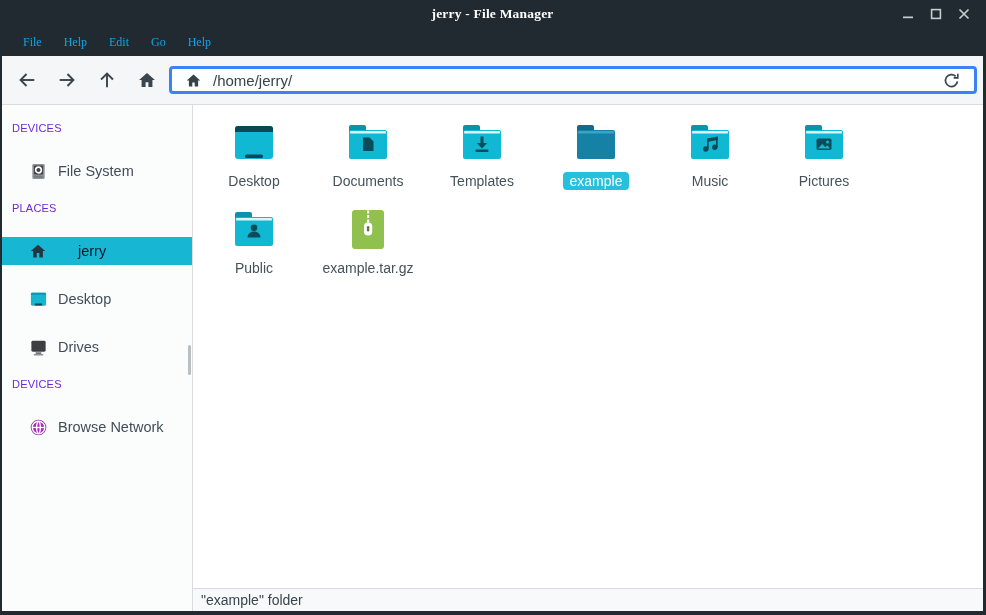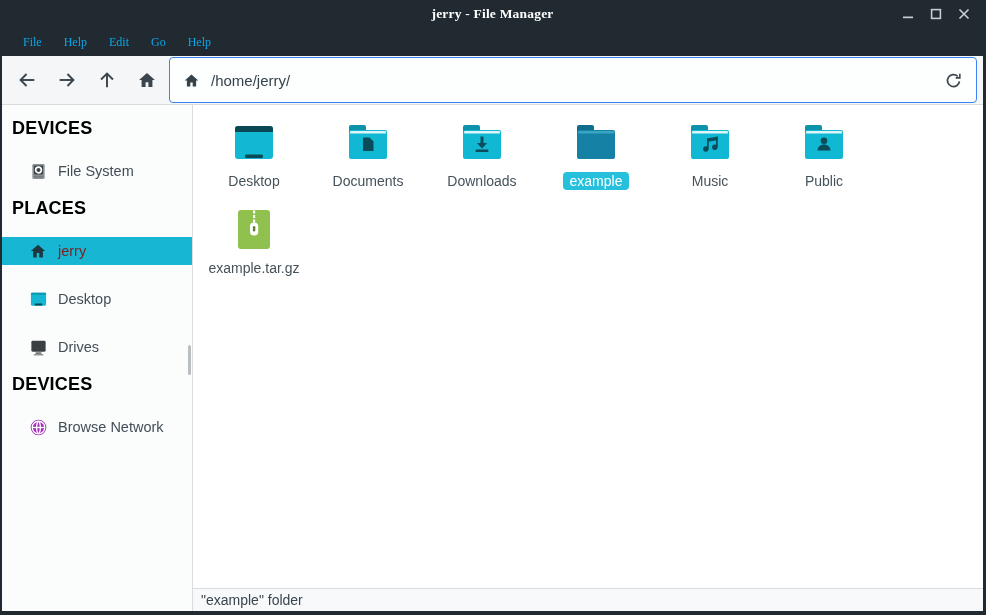--- a/index.html
+++ b/index.html
@@ -15,32 +15,32 @@
   .win-btn { width:18px; height:18px; display:flex; align-items:center; justify-content:center; color:#c6cdd1; cursor:default; }
   .win-btn svg { display:block; }
   
   .menubar { height:28px; flex:0 0 28px; display:flex; align-items:center; padding-left:10px; }
   .menu-item { color:#0ea5e9; font-size:12px; padding:3px 11px; border-radius:2px;font-family:Liberation Serif, serif; }
   
   .content { flex:1; display:flex; flex-direction:column; background:#ffffff; min-height:0; }
   
   .toolbar { height:49px; flex:0 0 49px; background:#f5f6f7; border-bottom:1px solid #d9dcde; display:flex; align-items:center; padding:0 6px 0 5px; }
   .tool-btn { width:40px; height:38px; display:flex; align-items:center; justify-content:center; color:#3a454d; border-radius:3px; }
-  .pathbar { flex:1; height:46px; margin-left:2px; background:#fdfefe; border:1px solid #3b82f6; border-radius:4px; display:flex; align-items:center; padding:0 8px 0 13px; }
+  .pathbar { flex:1; height:28px; margin-left:2px; background:#fdfefe; border:3px solid #3b82f6; border-radius:4px; display:flex; align-items:center; padding:0 8px 0 13px; }
   .pathbar .path-home { color:#36424a; margin-right:11px; display:flex; }
   .path-text { flex:1; font-size:15px; color:#36434c; }
   .refresh-btn { width:30px; height:30px; display:flex; align-items:center; justify-content:center; color:#3a454d; }
   
   .body { flex:1; display:flex; min-height:0; }
   .sidebar { width:191px; flex:0 0 191px; background:#fbfcfc; border-right:1px solid #dadde0; position:relative; overflow:hidden; }
   .side-section { padding-top:14px; }
-  .side-header { height:18px; line-height:18px; padding-left:10px; margin-bottom:12px; font-size:18px; font-weight:bold; color:#000000; letter-spacing:.2px; }
+  .side-header { height:18px; line-height:18px; padding-left:10px; margin-bottom:12px; font-size:11px; font-weight:normal; color:#6d28d9; letter-spacing:.2px; }
   .side-item { height:28px; display:flex; align-items:center; padding-left:26px; font-size:14.5px; color:#414e58; cursor:default;margin-top:20px; }
   .side-item .si-icon { width:20px; height:20px; margin-right:10px; display:flex; align-items:center; justify-content:center; flex:0 0 20px; }
-  .side-item.selected { background:#17b6d2; color:#7f1d1d; }
+  .side-item.selected { background:#17b6d2; color:#0f172a;gap:20px; }
   .side-scroll-thumb { position:absolute; right:1px; top:240px; width:3px; height:30px; background:#b9bec1; border-radius:2px; }
   
   .main { flex:1; display:flex; flex-direction:column; min-width:0; background:#ffffff; }
   .filegrid { flex:1; padding:13px 0 0 4px; display:grid; grid-template-columns:repeat(6,114px); grid-auto-rows:87px; align-content:start; }
   .file-item { width:114px; display:flex; flex-direction:column; align-items:center; cursor:default; }
   .file-item .fi-icon { width:48px; height:48px; flex:0 0 48px; }
   .file-label { margin-top:6px; font-size:14px; color:#46525a; padding:1px 7px; border-radius:4px; white-space:nowrap; }
   .file-item.selected .file-label { background:#26c0dc; color:#ffffff;text-align:right; }
   
   .statusbar { height:23px; flex:0 0 23px; background:#f8f9fa; border-top:1px solid #d9dcde; display:flex; align-items:center; padding-left:8px; font-size:14px; color:#3a454d; }
@@ -222,21 +222,21 @@
           <div class="file-item">
             <span class="fi-icon">
               <svg width="48" height="48" viewBox="0 0 48 48">
                   <rect x="5" y="7" width="17" height="10" rx="2" fill="#0c93ab"></rect>
                   <rect x="5" y="12" width="38" height="29" rx="2" fill="#10b8d3"></rect>
                   <rect x="6" y="13" width="36" height="2.6" rx="1.2" fill="#ddf5f8"></rect>
                   <path d="M22.5 18.5h3v6.5h3.6L24 30.5 18.9 25h3.6z" fill="#0b4c5a"></path>
                   <rect x="17.5" y="31.5" width="13" height="2.4" rx="1" fill="#0b4c5a"></rect>
                 </svg>
             </span>
-            <span class="file-label">Downloads</span>
+            <span class="file-label">Templates</span>
           </div>
 
           <div class="file-item selected">
             <span class="fi-icon">
               <svg width="48" height="48" viewBox="0 0 48 48">
                   <rect x="5" y="7" width="17" height="10" rx="2" fill="#0e6c8c"></rect>
                   <rect x="5" y="12" width="38" height="29" rx="2" fill="#1581a4"></rect>
                   <rect x="6" y="13" width="36" height="2.6" rx="1.2" fill="#39a5c5"></rect>
                 </svg>
             </span>
@@ -254,20 +254,33 @@
                     <circle cx="28.8" cy="29.3" r="2.7"></circle>
                     <rect x="21" y="20.5" width="1.7" height="10.5"></rect>
                     <rect x="30" y="18.8" width="1.7" height="10.5"></rect>
                     <path d="M21 20.5l10.7-2v3.4l-10.7 2z"></path>
                   </g>
                 </svg>
             </span>
             <span class="file-label">Music</span>
           </div>
 
+          <div class="file-item">
+            <span class="fi-icon">
+              <svg width="48" height="48" viewBox="0 0 48 48">
+                  <rect x="5" y="7" width="17" height="10" rx="2" fill="#0c93ab"></rect>
+                  <rect x="5" y="12" width="38" height="29" rx="2" fill="#10b8d3"></rect>
+                  <rect x="6" y="13" width="36" height="2.6" rx="1.2" fill="#ddf5f8"></rect>
+                  <rect x="16.5" y="20.5" width="15" height="11.5" rx="1.8" fill="#0b4c5a"></rect>
+                  <circle cx="27.5" cy="24" r="1.5" fill="#10b8d3"></circle>
+                  <path d="M18 30.5l4.2-4.4 3.1 3.2 2-2.1 2.7 3.3z" fill="#10b8d3"></path>
+                </svg>
+            </span>
+            <span class="file-label">Pictures</span>
+          </div>
 
           <div class="file-item">
             <span class="fi-icon">
               <svg width="48" height="48" viewBox="0 0 48 48">
                   <rect x="5" y="7" width="17" height="10" rx="2" fill="#0c93ab"></rect>
                   <rect x="5" y="12" width="38" height="29" rx="2" fill="#10b8d3"></rect>
                   <rect x="6" y="13" width="36" height="2.6" rx="1.2" fill="#ddf5f8"></rect>
                   <g fill="#0b4c5a">
                     <circle cx="24" cy="22.8" r="3.3"></circle>
                     <path d="M17.5 32.5c0-3.6 2.9-6 6.5-6s6.5 2.4 6.5 6z"></path>

